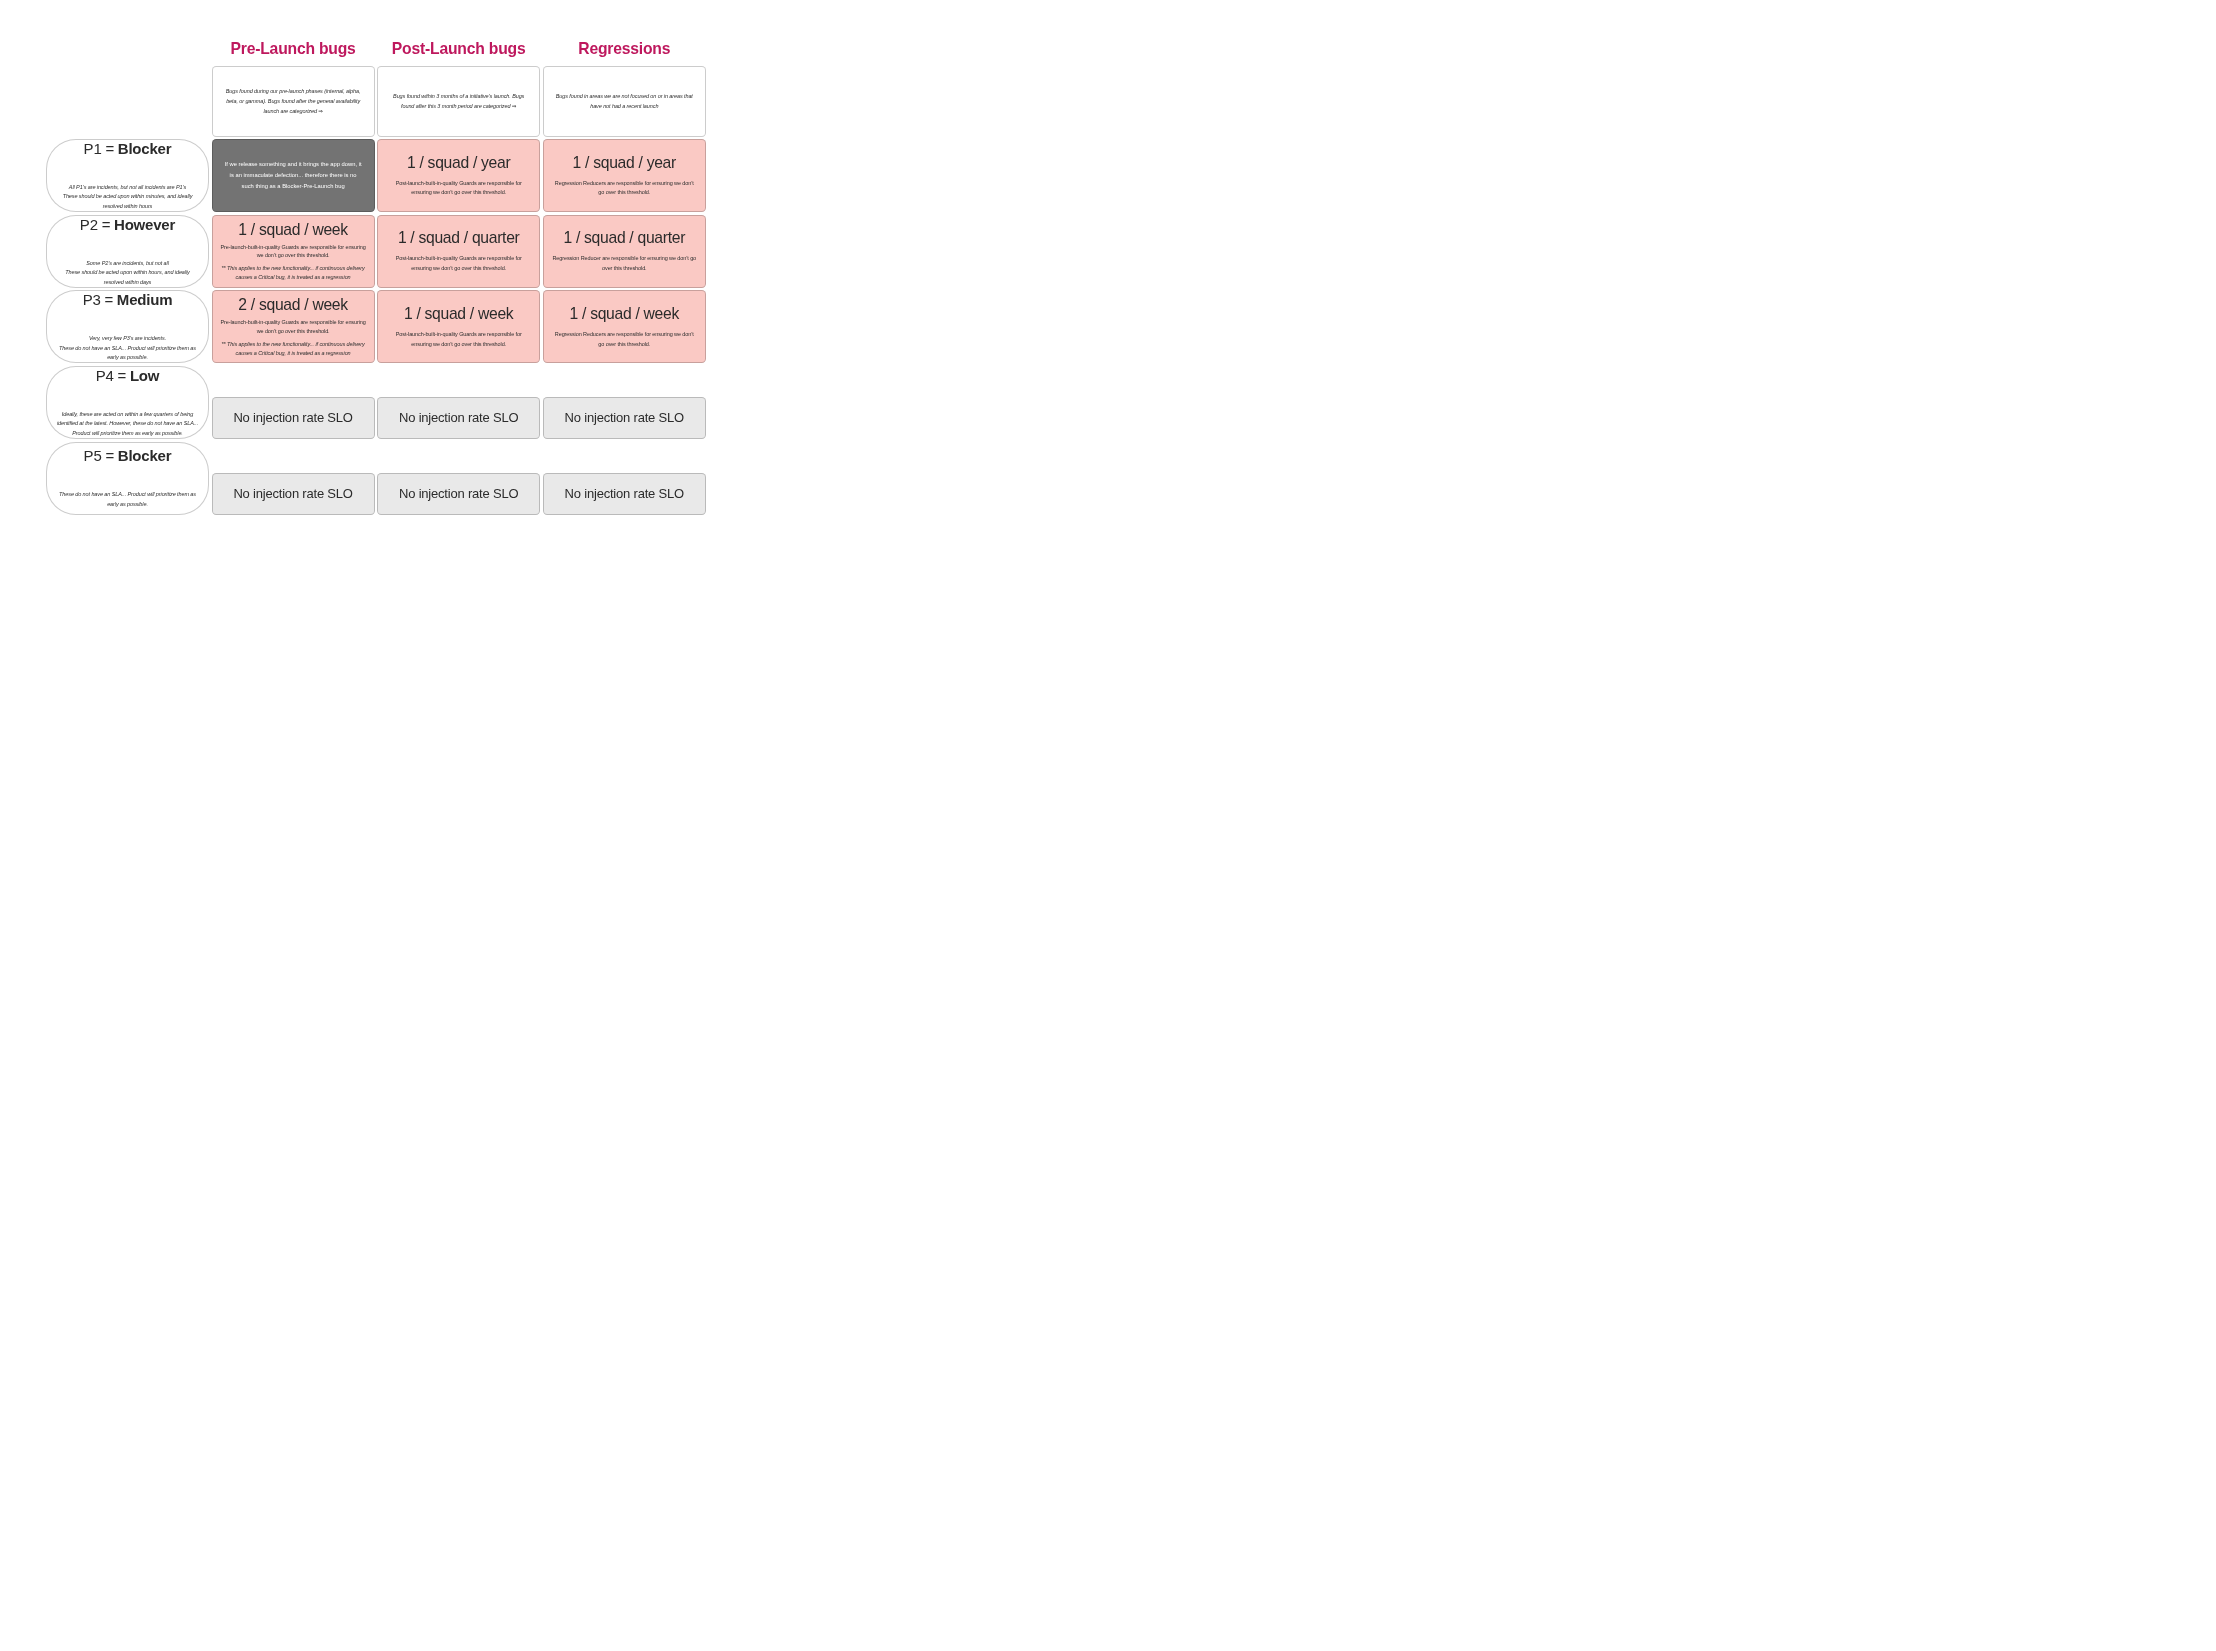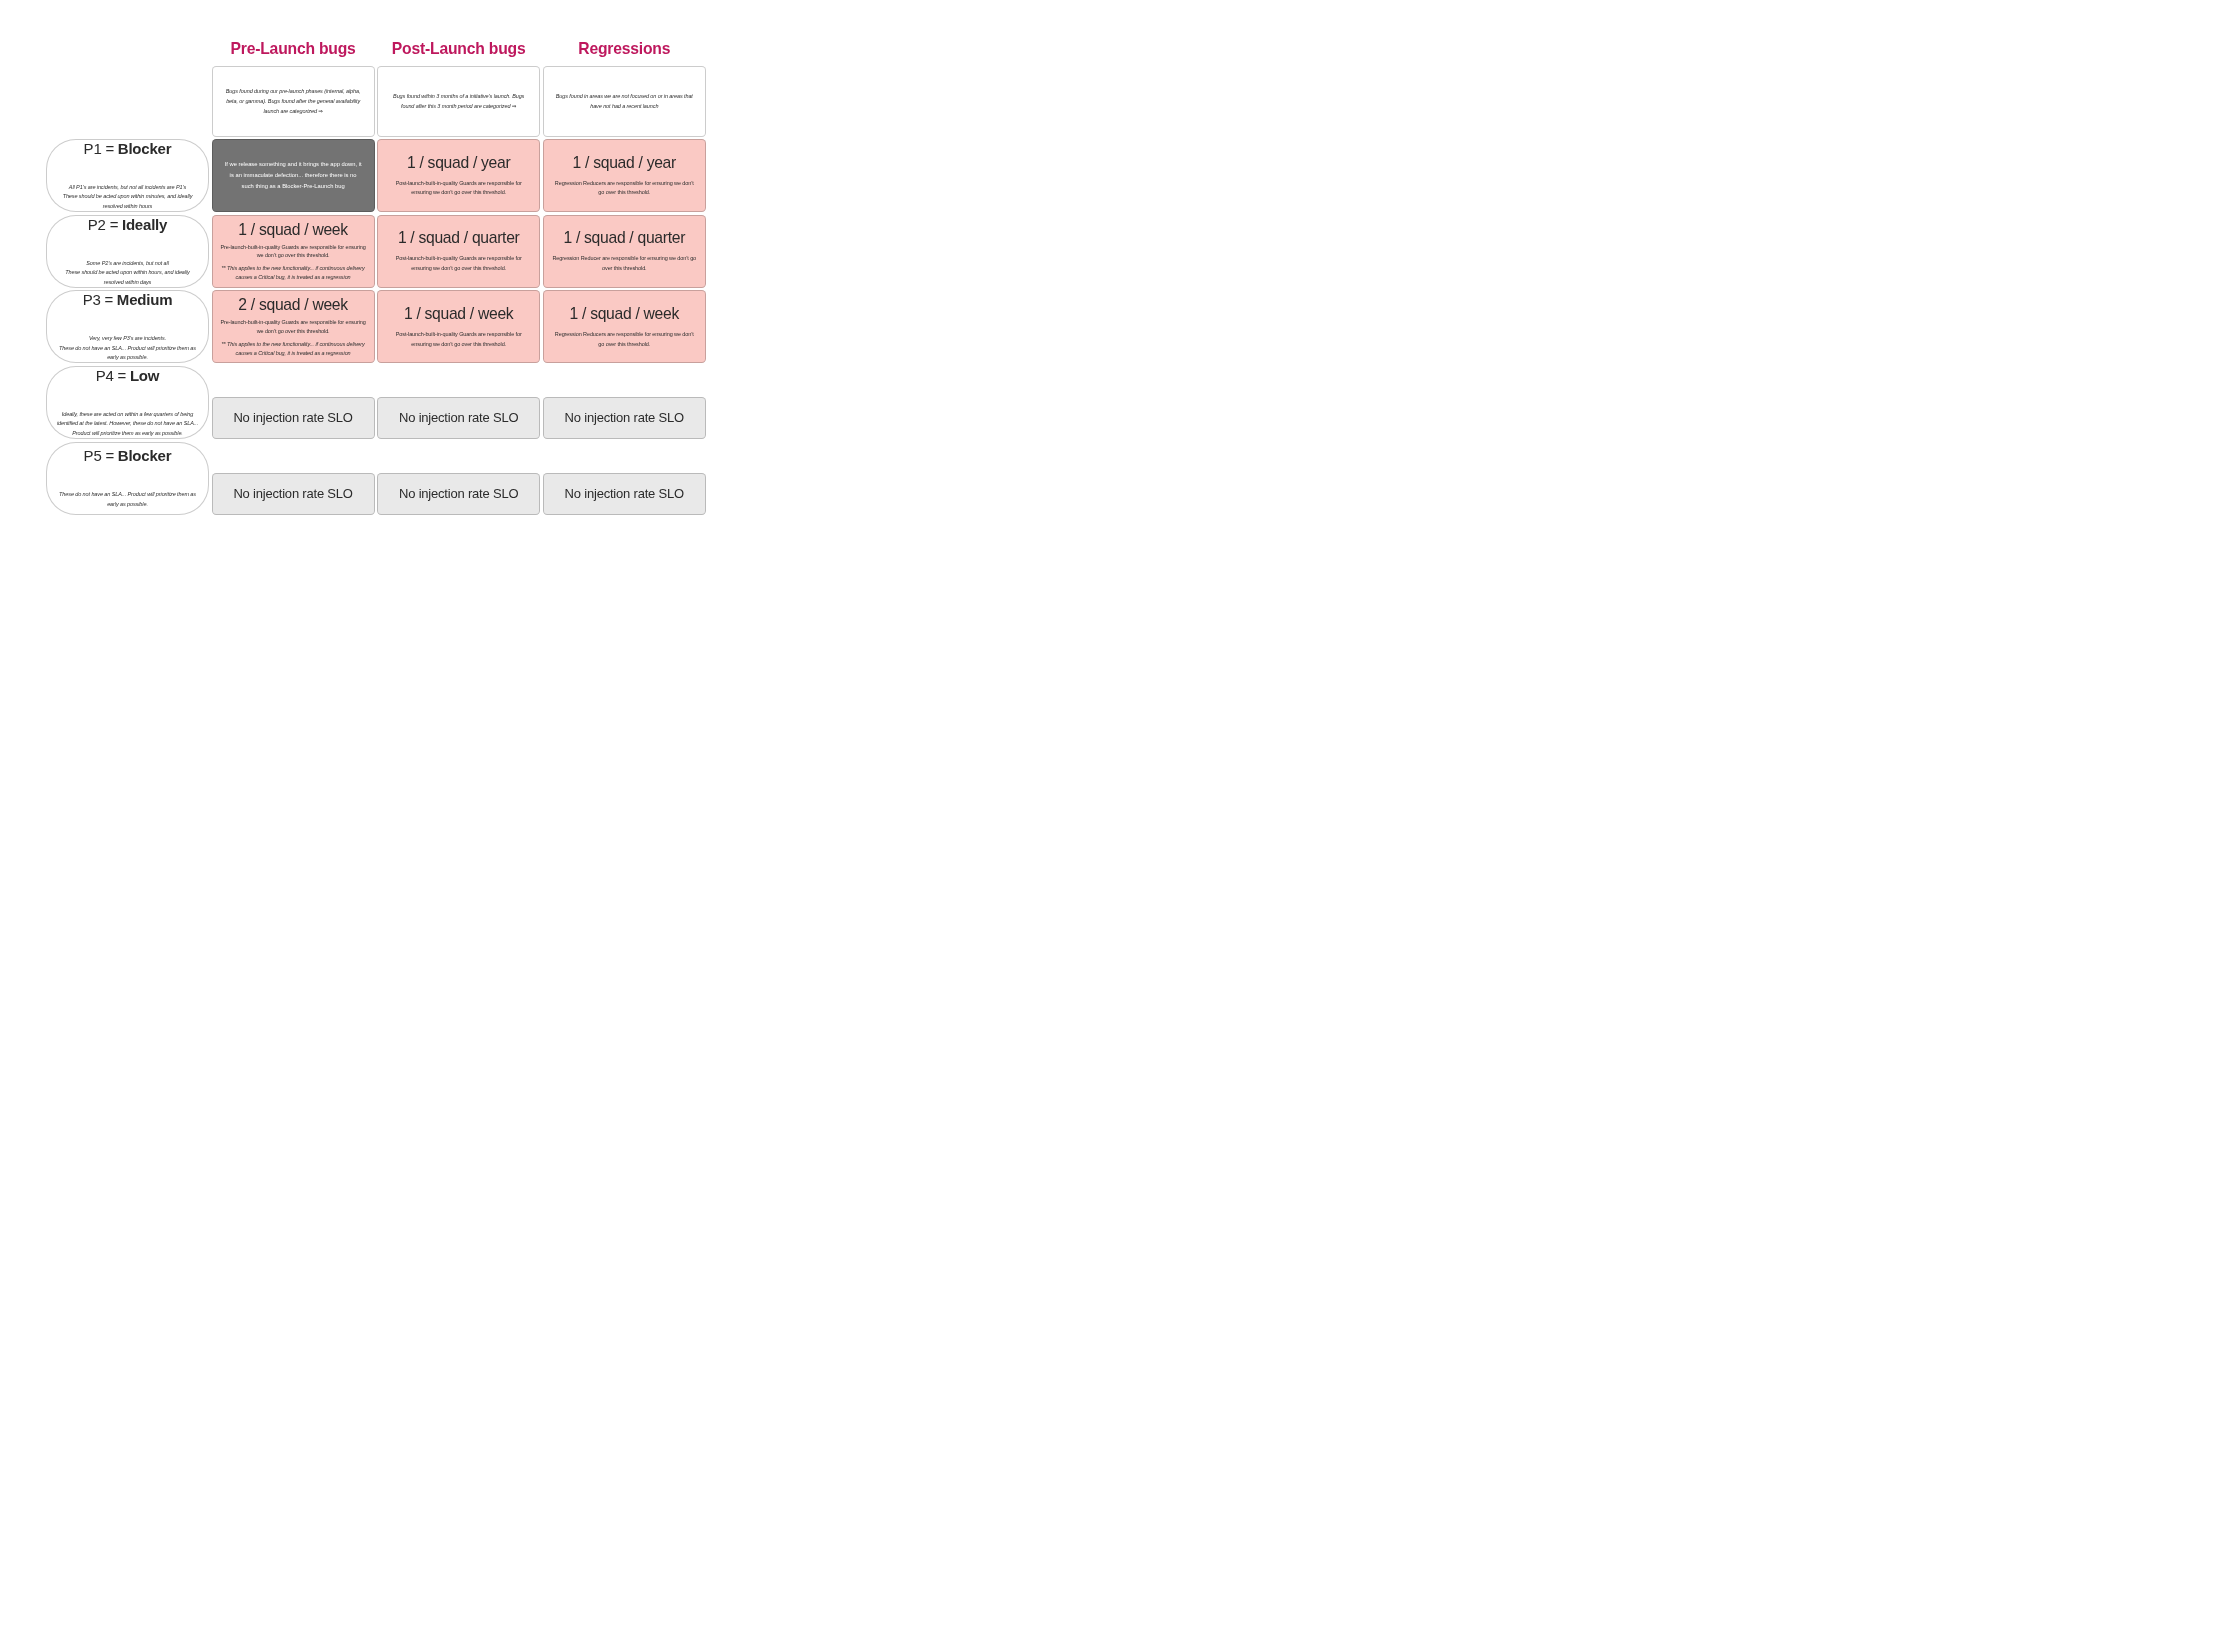--- a/index.html
+++ b/index.html
@@ -94,21 +94,21 @@
       <div class="value">1 / squad / year</div>
       <p class="small">Post-launch-built-in-quality Guards are responsible for ensuring we don’t go over this threshold.</p>
     </div>
     <div class="cell c-pink slo-cell">
       <div class="value">1 / squad / year</div>
       <p class="small">Regression Reducers are responsible for ensuring we don’t go over this threshold.</p>
     </div>
 
     <div class="cell c-white label">
       <div class="rowtitle">
-        <span class="pfx">P2 =</span><span class="sev">Ideally</span>
+        <span class="pfx">P2 =</span><span class="sev">However</span>
       </div>
       <p class="small italic preline">Some P2’s are incidents, but not all
 These should be acted upon within hours, and ideally resolved within days</p>
     </div>
     <div class="cell c-pink slo-cell tight">
       <div class="value">1 / squad / week</div>
       <p class="small">Pre-launch-built-in-quality Guards are responsible for ensuring we don’t go over this threshold.</p>
       <p class="small italic">** This applies to the new functionality... if continuous delivery causes a Critical bug, it is treated as a regression</p>
     </div>
     <div class="cell c-pink slo-cell">

